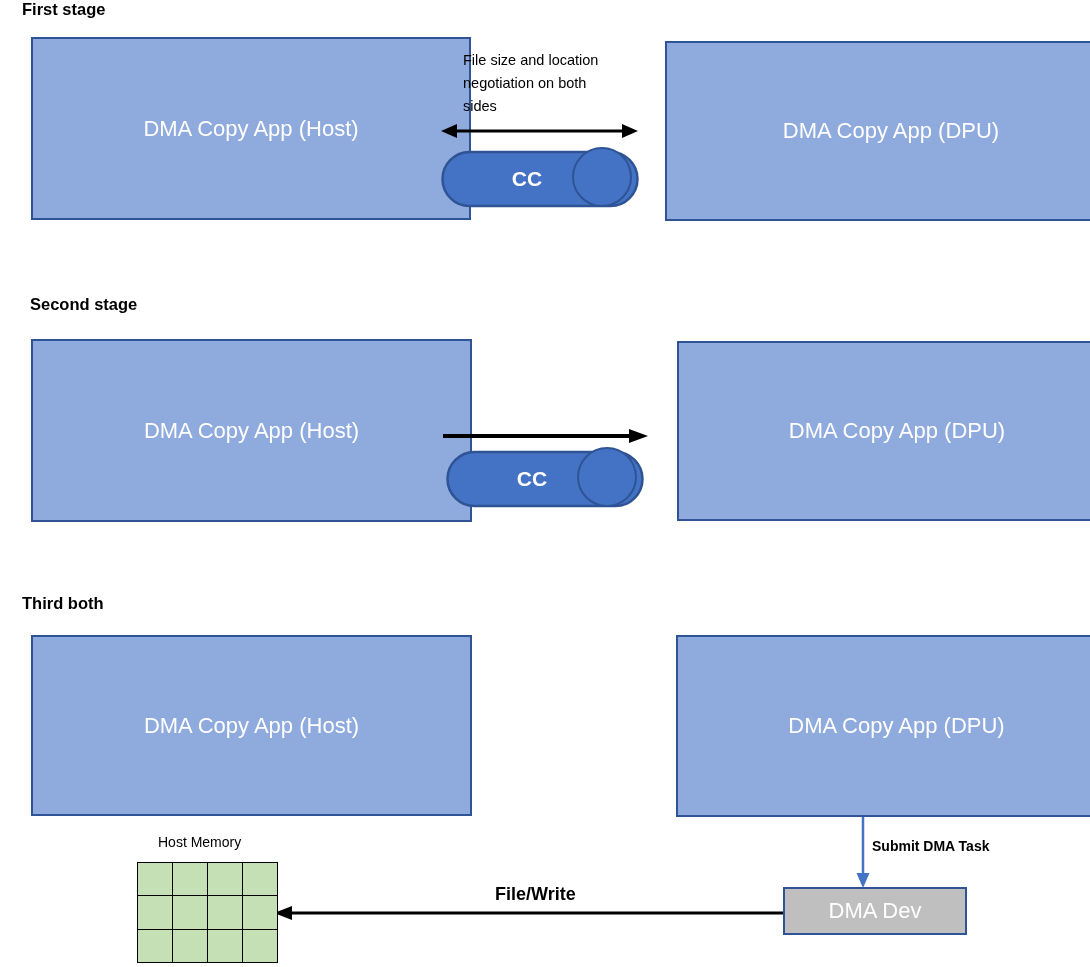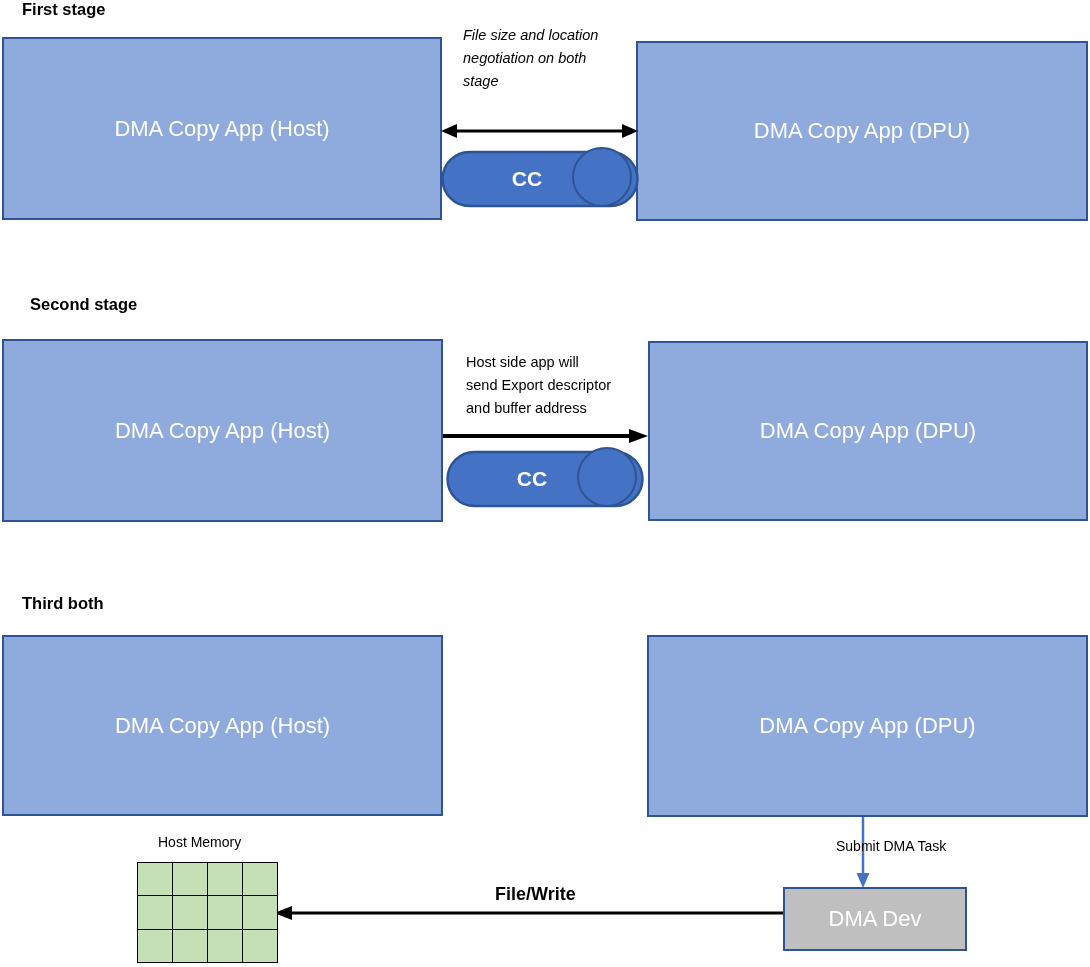--- a/index.html
+++ b/index.html
@@ -37,20 +37,21 @@
     position: absolute;
     box-sizing: border-box;
     background: var(--box-fill);
     border: 2.5px solid var(--box-border);
     color: var(--text-white);
     font-size: 22px;
     display: flex;
     align-items: center;
     justify-content: center;
     white-space: nowrap;
+    margin-left: 29px;
   }
   .note {
     position: absolute;
     font-size: 14.5px;
     color: var(--text-black);
   }
   .note span { display: block; line-height: 23px; white-space: nowrap; }
   .arrow-svg { position: absolute; overflow: visible; }
   .line-black { stroke: var(--arrow-black); }
   .head-black { fill: var(--arrow-black); }
@@ -105,24 +106,24 @@
 <body>
 
 <div class="canvas">
 
   <div class="stage-title" style="left:22px; top:0px;">First stage</div>
 
   <div class="app-box" style="left:2px; top:37px; width:440px; height:183px;">DMA Copy App (Host)</div>
 
   <div class="app-box" style="left:636px; top:41px; width:452px; height:180px;">DMA Copy App (DPU)</div>
 
-  <div class="note" style="left:463px; top:24px;font-style:italic;">
+  <div class="note" style="left:463px; top:49px;">
     <span>File size and location</span>
     <span>negotiation on both</span>
-    <span>stage</span>
+    <span>sides</span>
   </div>
 
   <svg class="arrow-svg" style="left:441px; top:122px;" width="197" height="18">
     <line class="line-black" x1="13" y1="9" x2="184" y2="9" stroke-width="3"></line>
     <polygon class="head-black" points="0,9 16,2 16,16"></polygon>
     <polygon class="head-black" points="197,9 181,2 181,16"></polygon>
   </svg>
 
   <div class="pill-wrap" style="left:441px; top:146px;">
     <svg width="198" height="62" style="overflow:visible">
@@ -131,25 +132,20 @@
     </svg>
     <div class="pill-label">CC</div>
   </div>
 
   <div class="stage-title" style="left:30px; top:295px;">Second stage</div>
 
   <div class="app-box" style="left:2px; top:339px; width:441px; height:183px;">DMA Copy App (Host)</div>
 
   <div class="app-box" style="left:648px; top:341px; width:440px; height:180px;">DMA Copy App (DPU)</div>
 
-  <div class="note" style="left:466px; top:351px;">
-    <span>Host side app will</span>
-    <span>send Export descriptor</span>
-    <span>and buffer address</span>
-  </div>
 
   <svg class="arrow-svg" style="left:443px; top:428px;" width="205" height="16">
     <line class="line-black" x1="0" y1="8" x2="188" y2="8" stroke-width="4"></line>
     <polygon class="head-black" points="205,8 186,1 186,15"></polygon>
   </svg>
 
   <div class="pill-wrap" style="left:446px; top:446px;">
     <svg width="198" height="62" style="overflow:visible">
       <rect class="pill-shape" x="1.5" y="6" width="195" height="54" rx="27" stroke-width="2.5"></rect>
       <circle class="pill-shape" cx="161" cy="31" r="29" stroke-width="2"></circle>
@@ -161,23 +157,23 @@
 
   <div class="app-box" style="left:2px; top:635px; width:441px; height:181px;">DMA Copy App (Host)</div>
 
   <div class="app-box" style="left:647px; top:635px; width:441px; height:182px;">DMA Copy App (DPU)</div>
 
   <svg class="arrow-svg" style="left:855px; top:817px;" width="16" height="71">
     <line class="line-blue" x1="8" y1="0" x2="8" y2="58" stroke-width="2.5"></line>
     <polygon class="head-blue" points="8,71 1.5,56 14.5,56"></polygon>
   </svg>
 
-  <div class="small-label" style="left:836px; top:838px;">Submit DMA Task</div>
+  <div class="small-label" style="left:872px; top:838px;font-weight:bold;">Submit DMA Task</div>
 
-  <div class="dev-box" style="left:783px; top:887px; width:184px; height:64px;">DMA Dev</div>
+  <div class="dev-box" style="left:783px; top:887px; width:184px; height:48px;">DMA Dev</div>
 
   <div class="rw-label" style="left:495px; top:884px;">File/Write</div>
 
   <svg class="arrow-svg" style="left:274px; top:905px;" width="509" height="16">
     <line class="line-black" x1="15" y1="8" x2="509" y2="8" stroke-width="3"></line>
     <polygon class="head-black" points="0,8 18,1 18,15"></polygon>
   </svg>
 
   <div class="small-label" style="left:158px; top:834px;">Host Memory</div>
 

